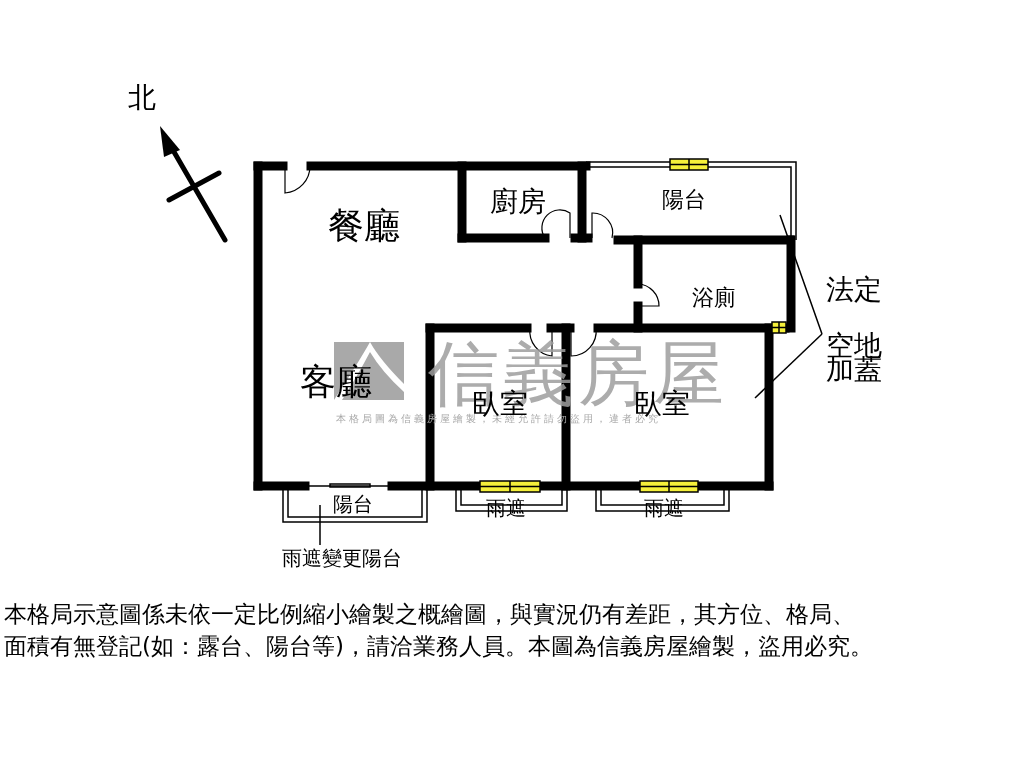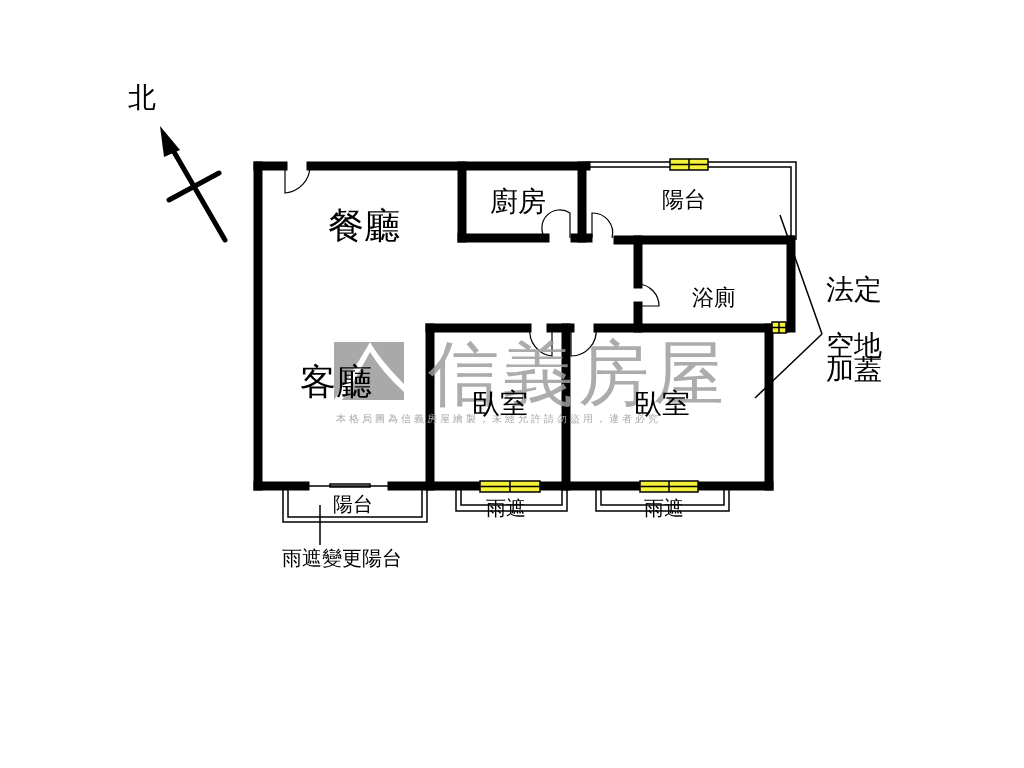--- a/index.html
+++ b/index.html
@@ -143,13 +143,15 @@
 <div class="lbl lbl-s" style="left:333px; top:494px;">陽台</div>
 <div class="lbl lbl-s" style="left:486px; top:498px;">雨遮</div>
 <div class="lbl lbl-s" style="left:644px; top:498px;">雨遮</div>
 
 <div class="lbl lbl-l" style="left:826px; top:276px;">法定</div>
 <div class="lbl lbl-l" style="left:826px; top:332px;text-align:center;">空地</div>
 <div class="lbl lbl-l" style="left:826px; top:356px;">加蓋</div>
 <div class="lbl lbl-s" style="left:282px; top:548px;">雨遮變更陽台</div>
 
 <div class="disclaimer">
+  <div>本格局示意圖係未依一定比例縮小繪製之概繪圖，與實況仍有差距，其方位、格局、</div>
+  <div>面積有無登記(如：露台、陽台等)，請洽業務人員。本圖為信義房屋繪製，盜用必究。</div>
 </div>
 
 </body></html>

